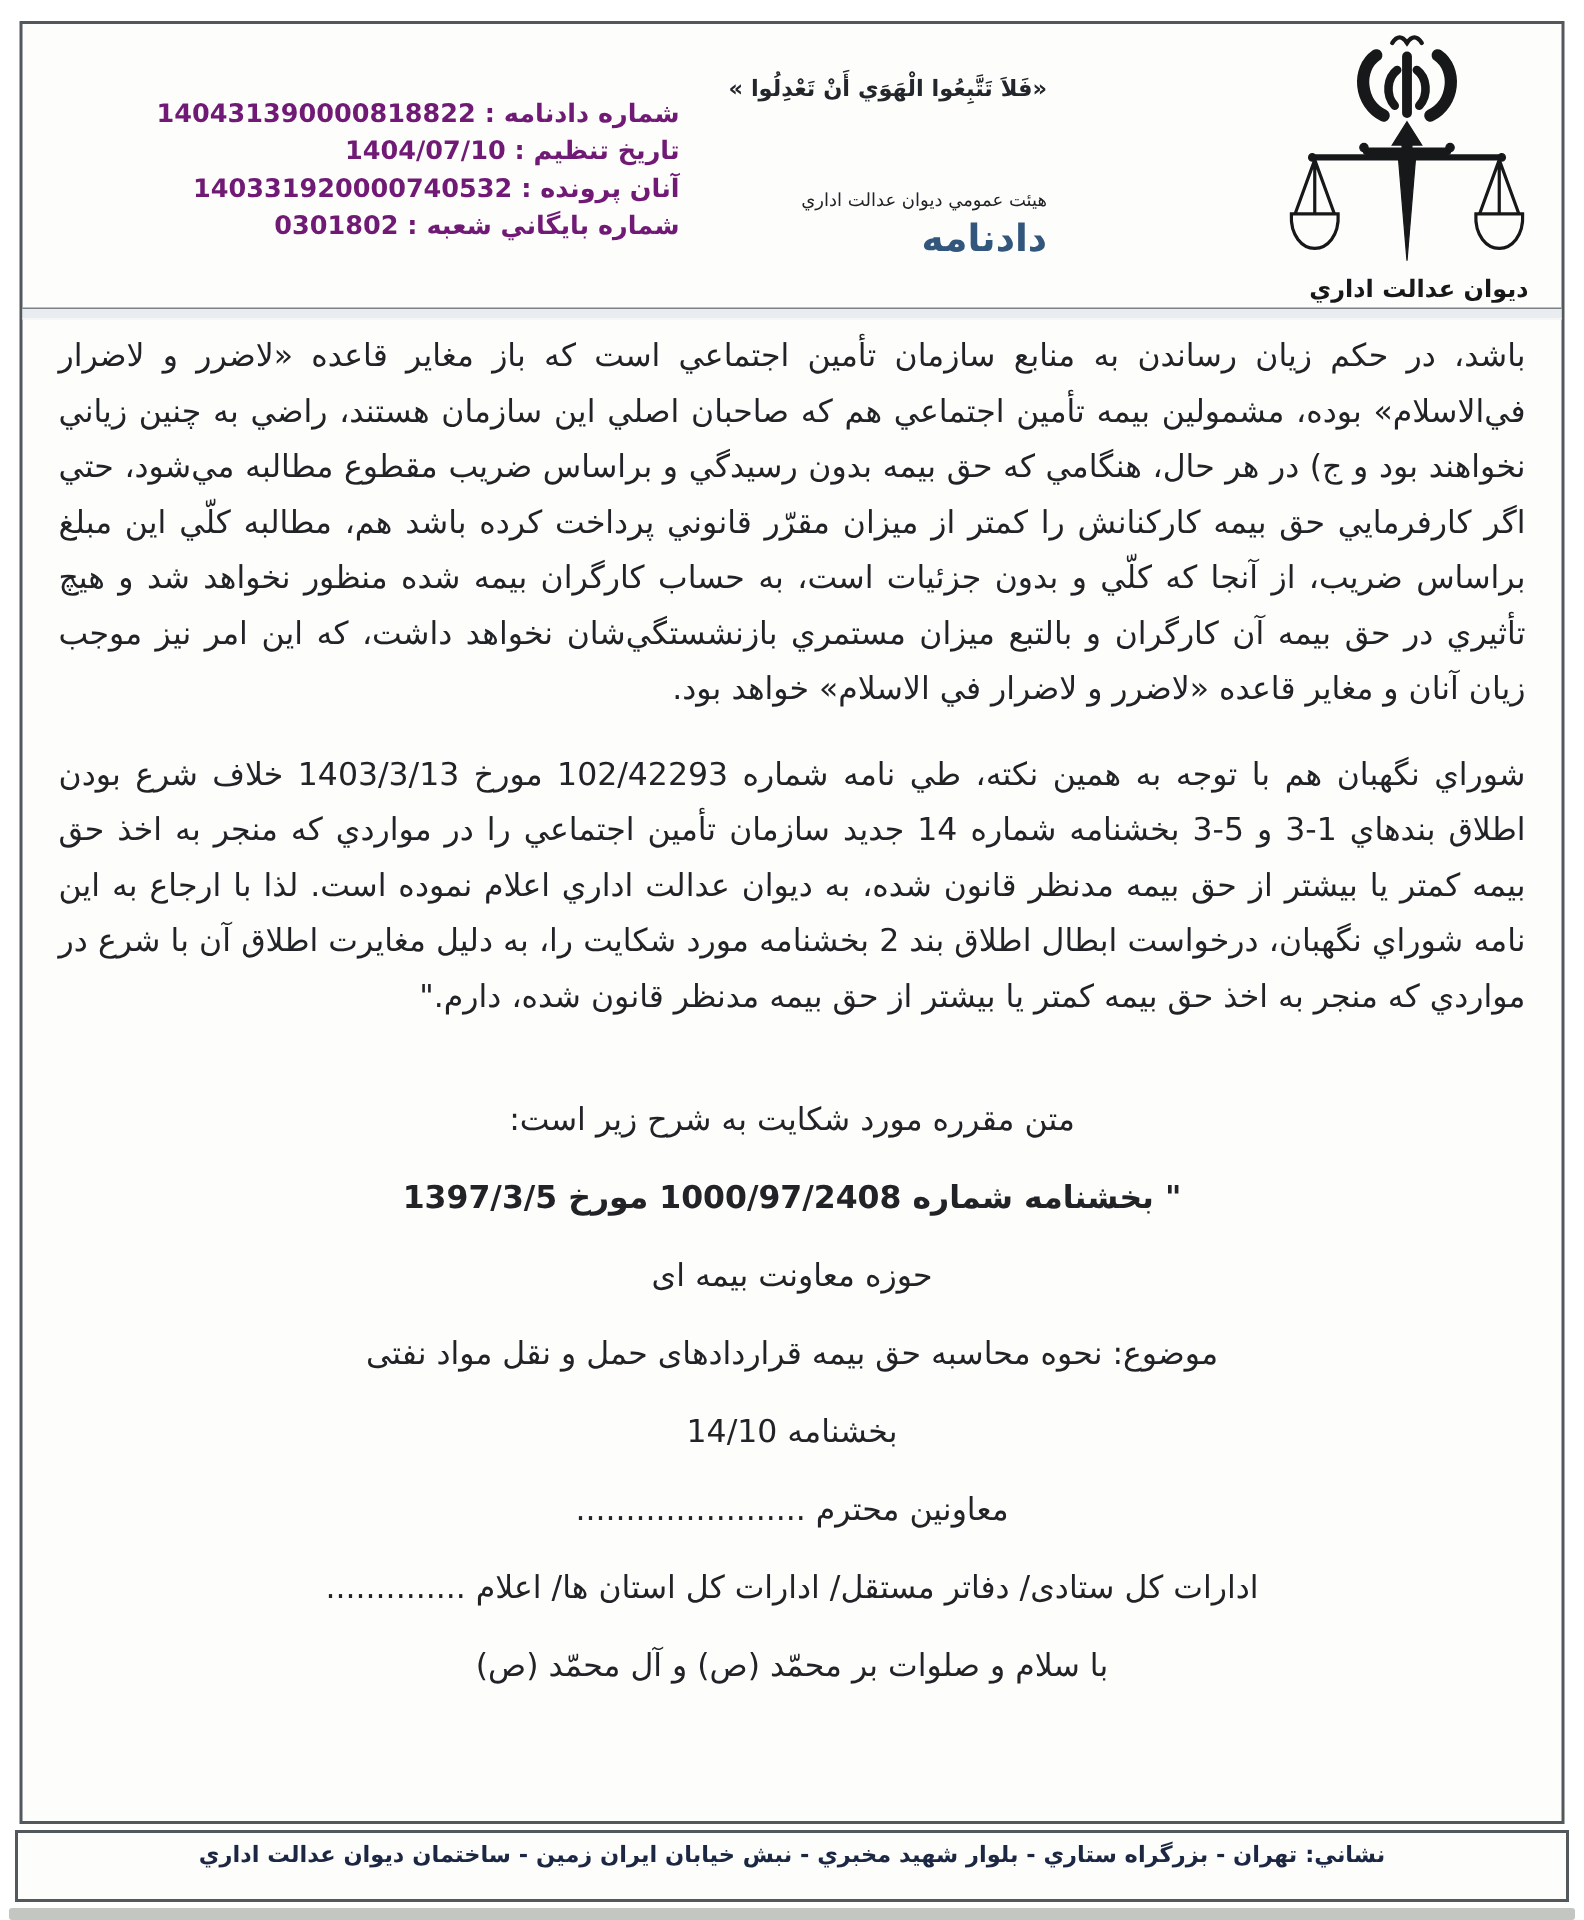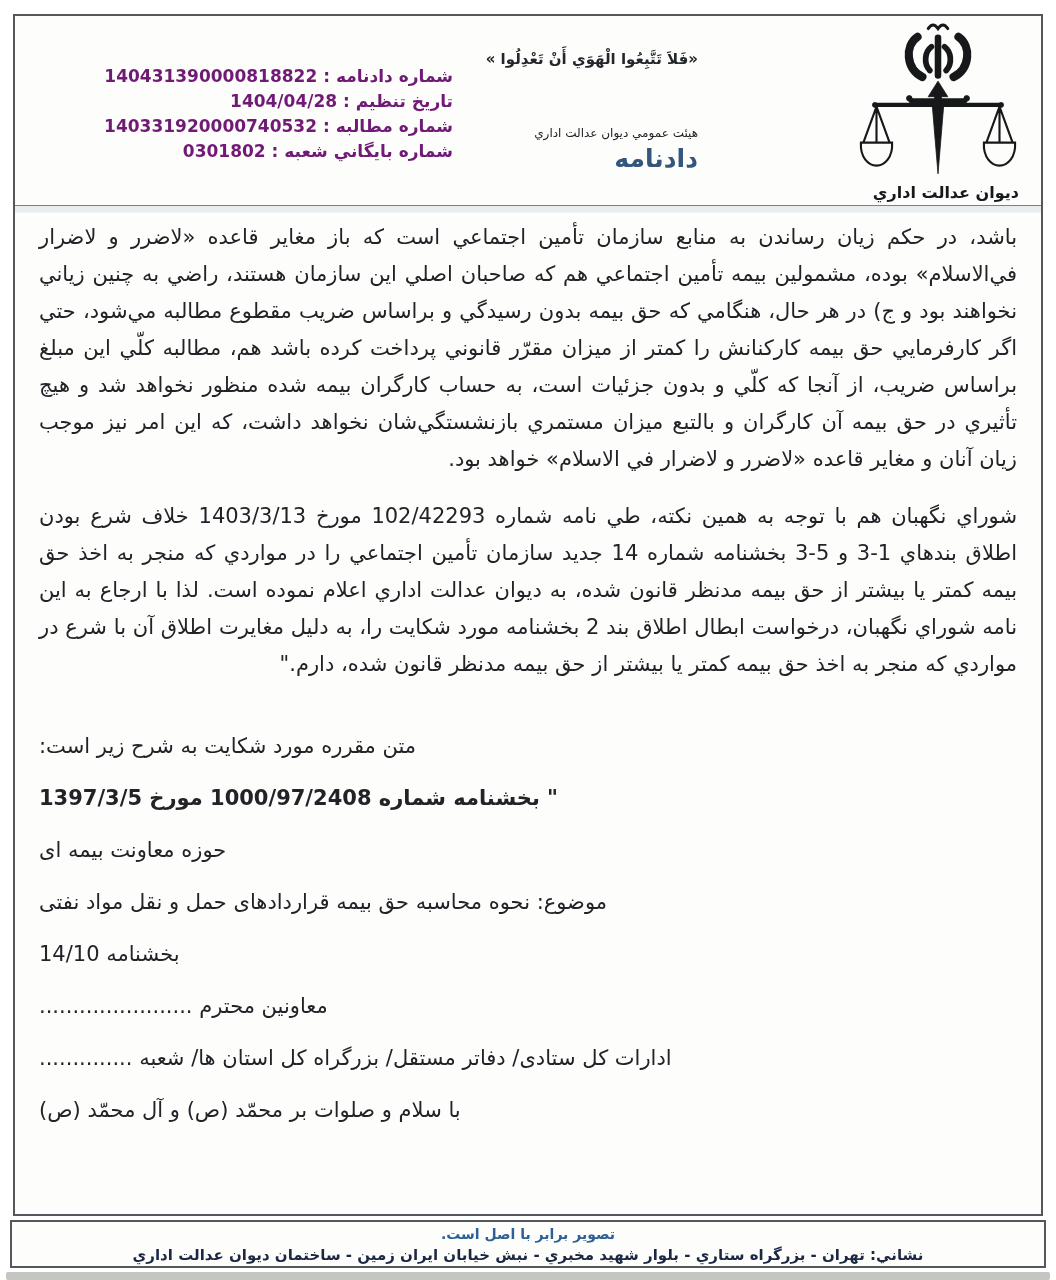--- a/index.html
+++ b/index.html
@@ -35,21 +35,21 @@
     font-size:16px; font-weight:bold; color:#17181a; white-space:nowrap;text-align:right;
   }
   
   .body-band { height:7px; background:#e9edf0; border-bottom:1px solid #f3f5f6; }
   .doc-body { padding:6px 24px 0 24px; }
   .para {
     font-size:21px; line-height:37px; text-align:justify; color:#212327;
   }
   .para + .para { margin-top:20px; }
   .line {
-    font-size:21px; line-height:38px; text-align:left; color:#212327;
+    font-size:21px; line-height:38px; text-align:center; color:#212327;
     margin-top:14px; white-space:nowrap;
   }
   .intro-line { margin-top:44px; }
   .bold-line { font-weight:bold; }
   
   .footer-box {
     position:absolute; left:10px; top:1220px; width:1036px; height:48px;
     border:2px solid #53585c; background:#fdfdfc; text-align:center;
     padding-top:3px;
   }
@@ -62,22 +62,22 @@
 </style>
 </head>
 <body>
 
 <div class="page-frame">
 
   <div class="header">
 
     <div class="doc-fields">
       <div class="doc-field"><span>شماره دادنامه</span><span> : </span><span class="num">140431390000818822</span></div>
-      <div class="doc-field"><span>تاريخ تنظيم</span><span> : </span><span class="num">1404/04/28</span></div>
-      <div class="doc-field"><span>شماره مطالبه</span><span> : </span><span class="num">140331920000740532</span></div>
+      <div class="doc-field"><span>تاريخ تنظيم</span><span> : </span><span class="num">1404/07/10</span></div>
+      <div class="doc-field"><span>آنان پرونده</span><span> : </span><span class="num">140331920000740532</span></div>
       <div class="doc-field"><span>شماره بايگاني شعبه</span><span> : </span><span class="num">0301802</span></div>
     </div>
 
     <div class="header-center">
       <div class="verse">«فَلاَ تَتَّبِعُوا الْهَوَي أَنْ تَعْدِلُوا »</div>
       <div class="org-line">هيئت عمومي ديوان عدالت اداري</div>
       <div class="doc-type">دادنامه</div>
     </div>
 
     <div class="emblem-wrap">
@@ -124,22 +124,21 @@
   <div class="doc-body">
     <p class="para">باشد، در حكم زيان رساندن به منابع سازمان تأمين اجتماعي است كه باز مغاير قاعده «لاضرر و لاضرار في‌الاسلام» بوده، مشمولين بيمه تأمين اجتماعي هم كه صاحبان اصلي اين سازمان هستند، راضي به چنين زياني نخواهند بود و ج) در هر حال، هنگامي كه حق بيمه بدون رسيدگي و براساس ضريب مقطوع مطالبه مي‌شود، حتي اگر كارفرمايي حق بيمه كاركنانش را كمتر از ميزان مقرّر قانوني پرداخت كرده باشد هم، مطالبه كلّي اين مبلغ براساس ضريب، از آنجا كه كلّي و بدون جزئيات است، به حساب كارگران بيمه شده منظور نخواهد شد و هيچ تأثيري در حق بيمه آن كارگران و بالتبع ميزان مستمري بازنشستگي‌شان نخواهد داشت، كه اين امر نيز موجب زيان آنان و مغاير قاعده «لاضرر و لاضرار في الاسلام» خواهد بود.</p>
     <p class="para">شوراي نگهبان هم با توجه به همين نكته، طي نامه شماره 102/42293 مورخ 1403/3/13 خلاف شرع بودن اطلاق بندهاي 1-3 و 5-3 بخشنامه شماره 14 جديد سازمان تأمين اجتماعي را در مواردي كه منجر به اخذ حق بيمه كمتر يا بيشتر از حق بيمه مدنظر قانون شده، به ديوان عدالت اداري اعلام نموده است. لذا با ارجاع به اين نامه شوراي نگهبان، درخواست ابطال اطلاق بند 2 بخشنامه مورد شكايت را، به دليل مغايرت اطلاق آن با شرع در مواردي كه منجر به اخذ حق بيمه كمتر يا بيشتر از حق بيمه مدنظر قانون شده، دارم."</p>
 
     <div class="line intro-line">متن مقرره مورد شكايت به شرح زير است:</div>
     <div class="line bold-line">" بخشنامه شماره 1000/97/2408 مورخ 1397/3/5</div>
     <div class="line">حوزه معاونت بيمه اى</div>
     <div class="line">موضوع: نحوه محاسبه حق بيمه قراردادهاى حمل و نقل مواد نفتى</div>
     <div class="line">بخشنامه 14/10</div>
     <div class="line">معاونين محترم .......................</div>
-    <div class="line">ادارات كل ستادى/ دفاتر مستقل/ بزرگراه كل استان ها/ شعبه ..............</div>
+    <div class="line">ادارات كل ستادى/ دفاتر مستقل/ ادارات كل استان ها/ اعلام ..............</div>
     <div class="line">با سلام و صلوات بر محمّد (ص) و آل محمّد (ص)</div>
   </div>
 </div>
 
 <div class="footer-box">
-  <div class="certified">تصوير برابر با اصل است.</div>
   <div class="address">نشاني:  تهران - بزرگراه ستاري - بلوار شهيد مخبري - نبش خيابان ايران زمين - ساختمان ديوان عدالت اداري</div>
 </div>
 <div class="scan-bar"></div>
 
 </body></html>

